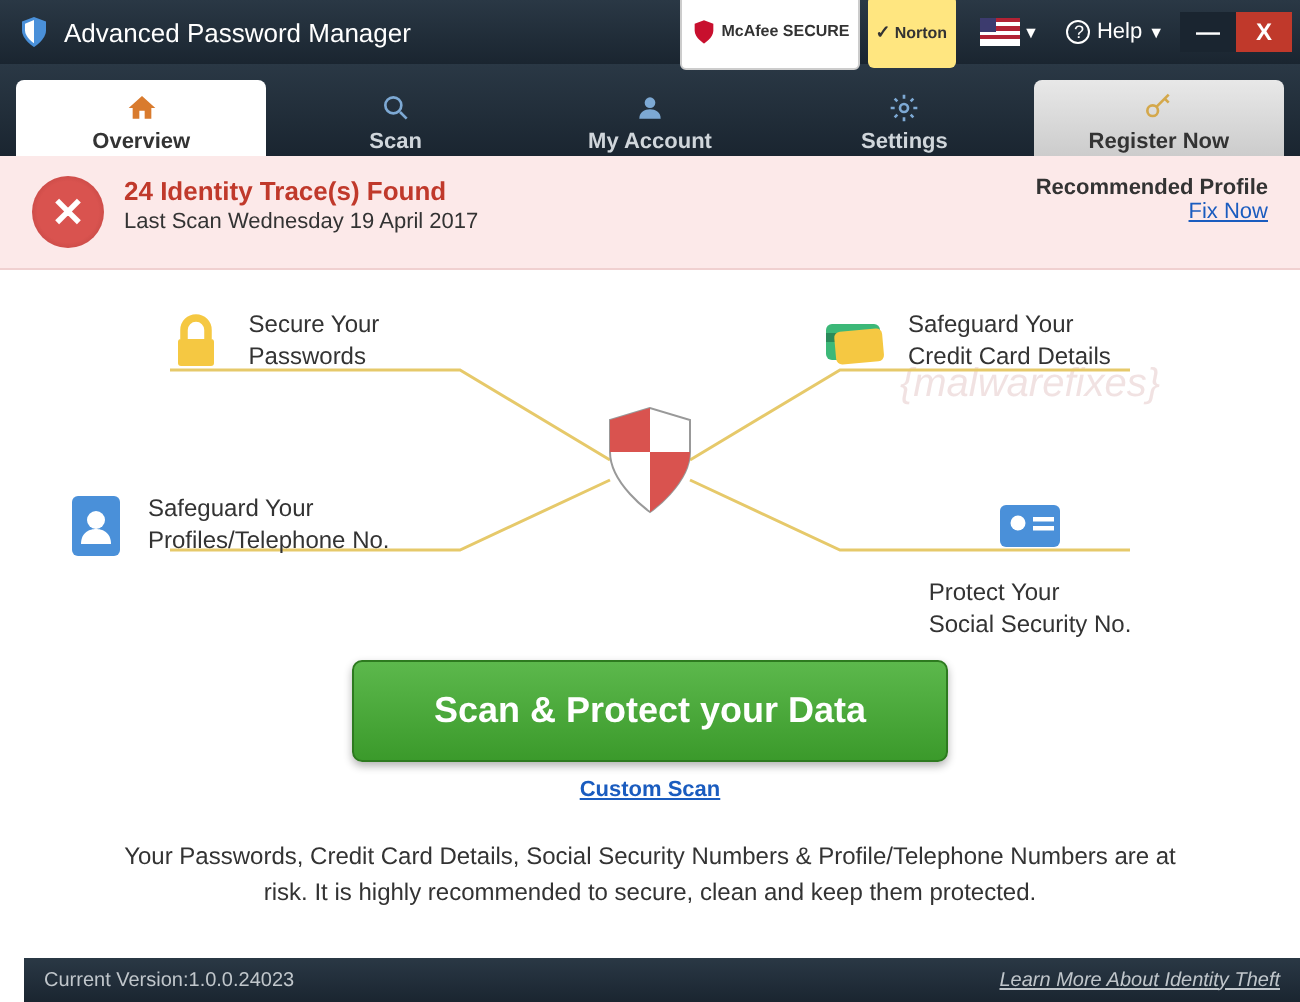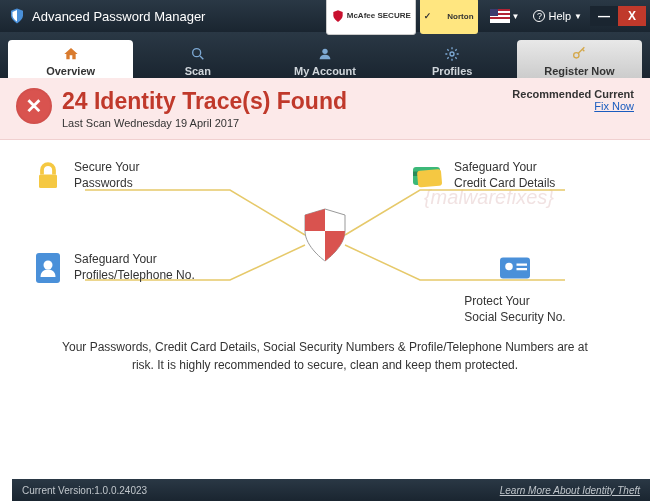--- a/index.html
+++ b/index.html
@@ -23,39 +23,39 @@
 
 .tabbar { height: 46px; background: linear-gradient(#2a3845, #1a2530); display: flex; padding: 8px 8px 0 8px; gap: 2px; }
 .tab { flex: 1; display: flex; flex-direction: column; align-items: center; justify-content: center; color: #d0d6db; font-size: 11px; font-weight: bold; cursor: pointer; border-radius: 4px 4px 0 0; gap: 3px; padding-top: 4px; }
 .tab.active { background: #fff; color: #333; }
 .tab.register { background: linear-gradient(#e8e8e8, #ccc); color: #333; }
 .tab-icon { width: 18px; height: 16px; }
 
 .content { padding: 0; }
 .alert { background: #fce9e9; border-bottom: 1px solid #f0d0d0; padding: 10px 16px; display: flex; align-items: flex-start; }
 .alert-badge { width: 36px; height: 36px; background: radial-gradient(circle, #d9534f 60%, #b13d3a 100%); border-radius: 50%; display: flex; align-items: center; justify-content: center; color: #fff; font-size: 20px; font-weight: bold; margin-right: 10px; }
-.alert-text h2 { color: #c0392b; font-size: 23px; font-weight: bold; }
+.alert-text h2 { color: #c0392b; font-size: 13px; font-weight: bold; }
 .alert-text .sub { font-size: 11px; color: #333; margin-top: 2px; }
 .alert-text .sub b { font-weight: normal; }
 .alert-right { margin-left: auto; text-align: right; font-size: 11px; }
 .alert-right .ra { font-weight: bold; color: #333; }
 .alert-right .fix { color: #1a5cbf; text-decoration: underline; cursor: pointer; }
 
 .features { position: relative; height: 190px; padding: 18px 20px 10px; }
 .feat { position: absolute; display: flex; align-items: center; gap: 8px; font-size: 12px; color: #333; width: 210px; }
-.feat.tl { top: 18px; left: 30px; }
+.feat.tl { top: 18px; left: 30px; justify-content: center; }
 .feat.tr { top: 18px; right: 30px; }
 .feat.bl { top: 110px; left: 30px; }
 .feat.br { top: 110px; right: 30px; flex-direction: column; }
 .feat-icon { width: 36px; height: 36px; flex-shrink: 0; }
 .feat-text { line-height: 1.3; }
 .center-shield { position: absolute; left: 50%; top: 50%; transform: translate(-50%, -50%); width: 50px; height: 56px; }
 .xline { position: absolute; stroke: #e6c96a; stroke-width: 1.5; fill: none; }
 
-.watermark { position: absolute; right: 96px; top: 30px; font-size: 20px; color: rgba(200,140,140,0.25); font-style: italic; pointer-events: none; margin-top: 16px; }
+.watermark { position: absolute; right: 70px; top: 30px; font-size: 20px; color: rgba(200,140,140,0.25); font-style: italic; pointer-events: none; margin-top: 16px; }
 
 .cta { text-align: center; padding: 5px 0 8px; }
 .cta-btn { display: inline-block; background: linear-gradient(#5cb84c, #3b9a2b); color: #fff; font-size: 18px; font-weight: bold; padding: 14px 40px; border-radius: 5px; border: 1px solid #2d7a1f; cursor: pointer; box-shadow: 0 2px 4px rgba(0,0,0,0.3); }
 .custom-scan { color: #1a5cbf; font-size: 11px; font-weight: bold; text-decoration: underline; margin-top: 8px; cursor: pointer; display: inline-block; }
 
 .desc { font-size: 12px; color: #333; text-align: center; padding: 8px 50px 10px; line-height: 1.5; }
 
 .footer { position: absolute; bottom: 0; left: 12px; right: 0; height: 22px; background: linear-gradient(#2a3845, #1a2530); color: #c0c6cb; font-size: 10px; display: flex; align-items: center; padding: 0 10px; }
 .footer .ver { }
 .footer .learn { margin-left: auto; text-decoration: underline; cursor: pointer; font-style: italic; }
@@ -72,21 +72,21 @@
   <div class="spacer"></div>
   <div class="badge-box">
     <div class="badge mcafee">
         <svg width="14" height="14" viewBox="0 0 24 24">
           <path fill="#c8102e" d="M12 2 L4 5 V11 C4 17 12 22 12 22 S20 17 20 11 V5 Z"></path>
         </svg>
         <span style="margin-left:2px;line-height:1">McAfee SECURE</span>
       </div>
     <div class="badge norton">
         <span style="font-size:9px">✓</span>
-        <span style="margin-left:16px">Norton</span>
+        <span style="margin-left:2px">Norton</span>
       </div>
   </div>
   <div class="flag"></div>
   <span style="color:#fff;font-size:8px;margin-right:6px">▼</span>
   <div class="help">
       <span style="border:1px solid #fff;border-radius:50%;width:12px;height:12px;display:inline-flex;align-items:center;justify-content:center;font-size:9px">?</span>
       <span>Help</span>
       <span style="font-size:8px">▼</span>
     </div>
   <div class="winbtn min">—</div>
@@ -112,41 +112,41 @@
         <circle cx="12" cy="8" r="4" fill="#7da9d4"></circle>
         <path fill="#7da9d4" d="M4 20 C4 15 8 13 12 13 S20 15 20 20 Z"></path>
       </svg>
     <span>My Account</span>
   </div>
   <div class="tab">
     <svg class="tab-icon" viewBox="0 0 24 24">
         <circle cx="12" cy="12" r="3" fill="none" stroke="#7da9d4" stroke-width="2"></circle>
         <path fill="none" stroke="#7da9d4" stroke-width="2" d="M12 2 V5 M12 19 V22 M2 12 H5 M19 12 H22 M5 5 L7 7 M17 17 L19 19 M5 19 L7 17 M17 7 L19 5"></path>
       </svg>
-    <span>Profiles</span>
+    <span>Settings</span>
   </div>
   <div class="tab register">
     <svg class="tab-icon" viewBox="0 0 24 24">
         <circle cx="8" cy="14" r="4" fill="none" stroke="#d4a84b" stroke-width="2"></circle>
         <line x1="11" y1="11" x2="20" y2="2" stroke="#d4a84b" stroke-width="2"></line>
         <line x1="17" y1="5" x2="20" y2="8" stroke="#d4a84b" stroke-width="2"></line>
       </svg>
     <span>Register Now</span>
   </div>
 </div>
 
 <div class="content">
   <div class="alert">
     <div class="alert-badge">✕</div>
     <div class="alert-text">
       <h2>24 Identity Trace(s) Found</h2>
       <div class="sub"><b>Last Scan</b><span> Wednesday 19 April 2017</span></div>
     </div>
     <div class="alert-right">
-      <div class="ra">Recommended Current</div>
+      <div class="ra">Recommended Profile</div>
       <div class="fix">Fix Now</div>
     </div>
   </div>
 
   <div class="features">
     <div class="watermark">{malwarefixes}</div>
     <svg class="xline" style="left:0;top:0;width:100%;height:100%;position:absolute">
       <path d="M 85 50 L 230 50 L 305 95"></path>
       <path d="M 565 50 L 420 50 L 345 95"></path>
       <path d="M 85 140 L 230 140 L 305 105"></path>
@@ -190,20 +190,24 @@
 Social Security No.</div>
     </div>
 
     <svg class="center-shield" viewBox="0 0 24 28">
       <path fill="#fff" stroke="#999" stroke-width="0.5" d="M12 1 L2 4 V12 C2 20 12 27 12 27 S22 20 22 12 V4 Z"></path>
       <path fill="#d9534f" d="M12 1 L2 4 V12 L12 12 Z"></path>
       <path fill="#d9534f" d="M12 12 L22 12 C22 20 12 27 12 27 Z"></path>
     </svg>
   </div>
 
+  <div class="cta">
+    <div class="cta-btn">Scan &amp; Protect your Data</div><br>
+    <span class="custom-scan">Custom Scan</span>
+  </div>
 
   <div class="desc">Your Passwords, Credit Card Details, Social Security Numbers &amp; Profile/Telephone Numbers are at risk. It is highly recommended to secure, clean and keep them protected.</div>
 </div>
 
 <div class="footer">
   <span class="ver">Current Version:1.0.0.24023</span>
   <span class="learn">Learn More About Identity Theft</span>
 </div>
 
 </body></html>

